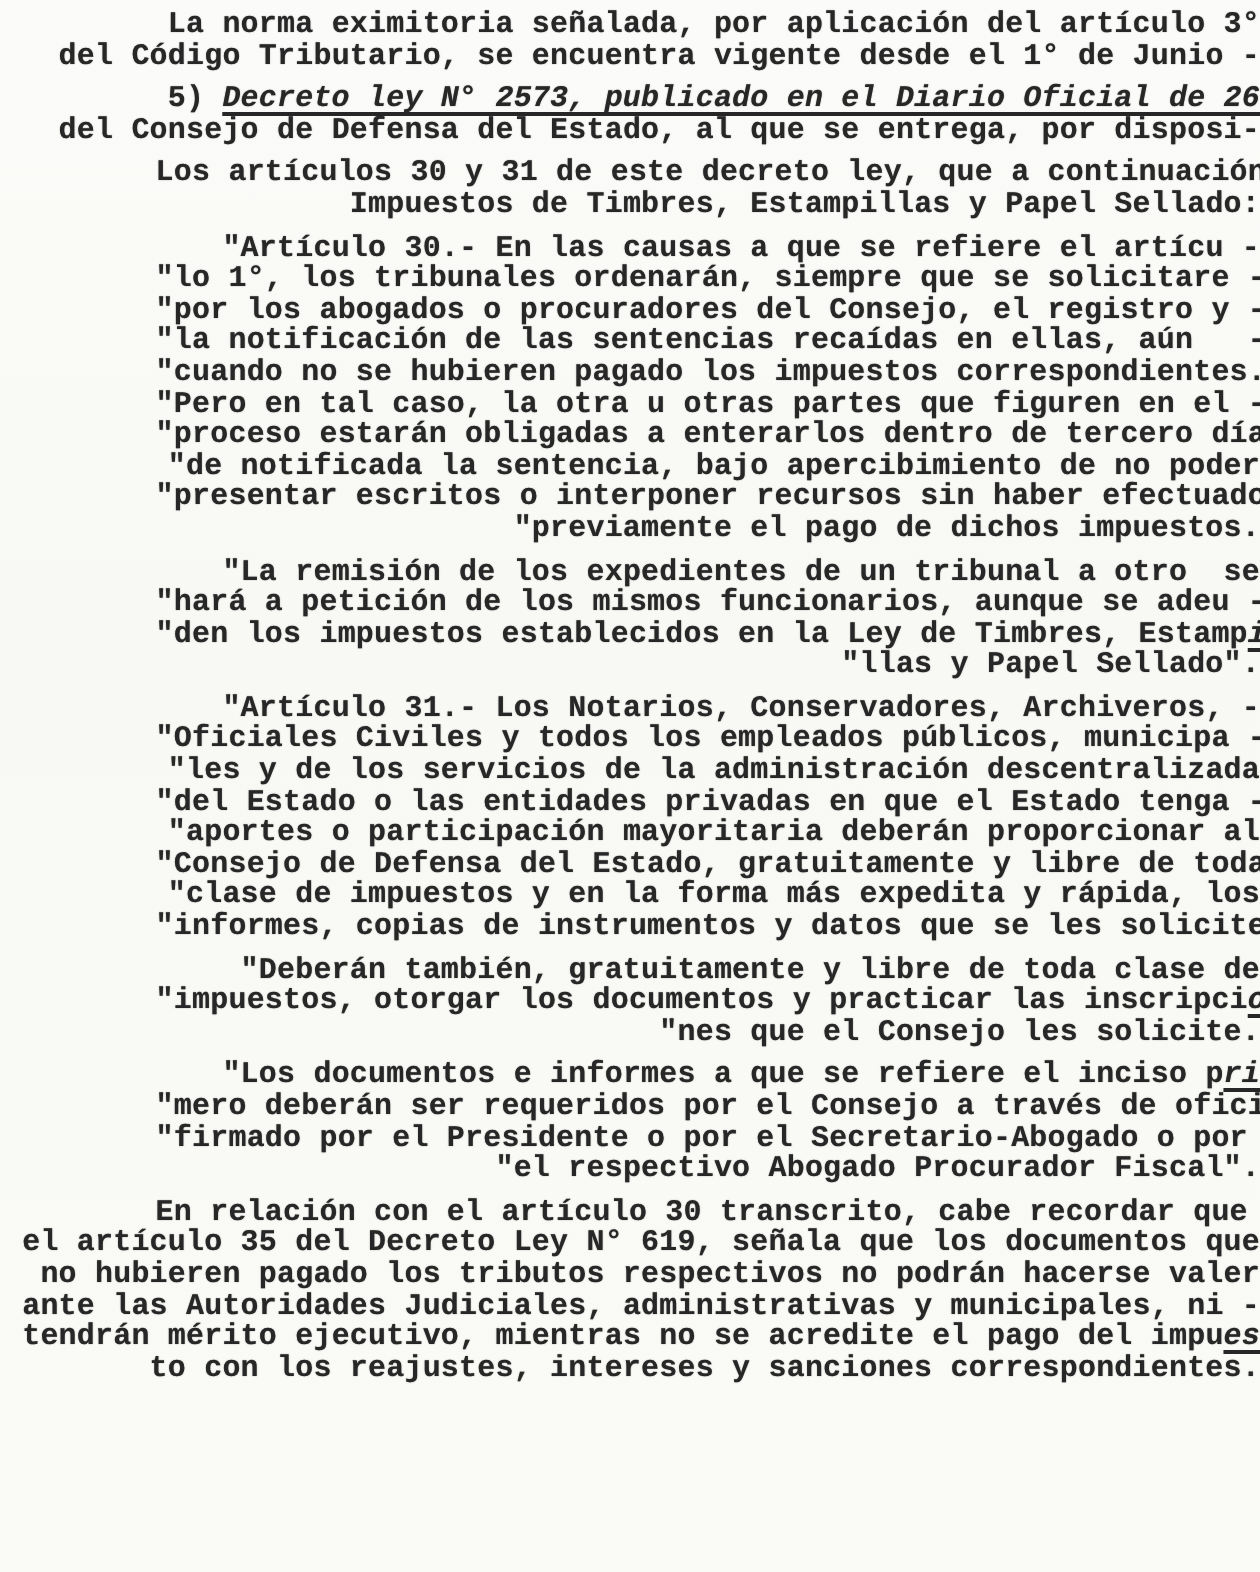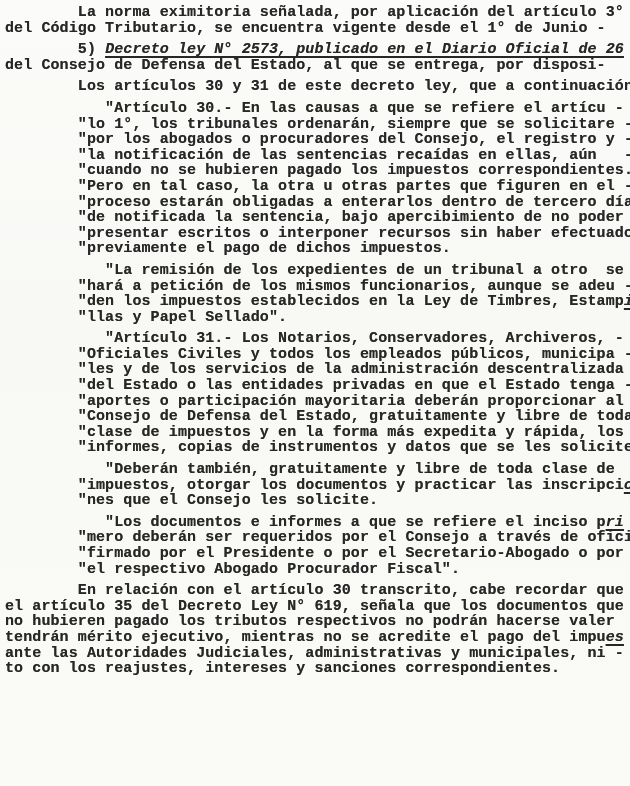--- a/index.html
+++ b/index.html
@@ -19,20 +19,21 @@
     font-size: 15px;
     font-weight: 600;
     color: #272727;
     text-shadow: 0 0 0.6px rgba(20,20,20,0.55);
   }
   .doc {
     padding: 5px 0 0 5px;
   }
   .para {
     margin: 0 0 6px 0;
+    text-align: right;
   }
   .line {
     white-space: pre;
     height: 15.6px;
     line-height: 15.6px;
     letter-spacing: 0.1px;
   }
   .u {
     text-decoration: underline;
     text-decoration-thickness: 1.5px;
@@ -48,20 +49,21 @@
       <div class="para">
         <div class="line"><span>        La norma eximitoria señalada, por aplicación del artículo 3°</span></div>
         <div class="line"><span>del Código Tributario, se encuentra vigente desde el 1° de Junio -</span></div>
       </div>
       <div class="para">
         <div class="line"><span>        5) </span><span class="u">Decreto ley N° 2573, publicado en el Diario Oficial de 26</span></div>
         <div class="line"><span>del Consejo de Defensa del Estado, al que se entrega, por disposi-</span></div>
       </div>
       <div class="para">
         <div class="line"><span>        Los artículos 30 y 31 de este decreto ley, que a continuación</span></div>
+        <div class="line"><span>Impuestos de Timbres, Estampillas y Papel Sellado:</span></div>
       </div>
       <div class="para">
         <div class="line"><span>           "Artículo 30.- En las causas a que se refiere el artícu -</span></div>
         <div class="line"><span>        "lo 1°, los tribunales ordenarán, siempre que se solicitare -</span></div>
         <div class="line"><span>        "por los abogados o procuradores del Consejo, el registro y -</span></div>
         <div class="line"><span>        "la notificación de las sentencias recaídas en ellas, aún   -</span></div>
         <div class="line"><span>        "cuando no se hubieren pagado los impuestos correspondientes.</span></div>
         <div class="line"><span>        "Pero en tal caso, la otra u otras partes que figuren en el -</span></div>
         <div class="line"><span>        "proceso estarán obligadas a enterarlos dentro de tercero día</span></div>
         <div class="line"><span>        "de notificada la sentencia, bajo apercibimiento de no poder</span></div>
@@ -92,18 +94,18 @@
       <div class="para">
         <div class="line"><span>           "Los documentos e informes a que se refiere el inciso p</span><span class="u">ri</span></div>
         <div class="line"><span>        "mero deberán ser requeridos por el Consejo a través de oficio</span></div>
         <div class="line"><span>        "firmado por el Presidente o por el Secretario-Abogado o por -</span></div>
         <div class="line"><span>        "el respectivo Abogado Procurador Fiscal".</span></div>
       </div>
       <div class="para">
         <div class="line"><span>        En relación con el artículo 30 transcrito, cabe recordar que -</span></div>
         <div class="line"><span>el artículo 35 del Decreto Ley N° 619, señala que los documentos que</span></div>
         <div class="line"><span>no hubieren pagado los tributos respectivos no podrán hacerse valer</span></div>
+        <div class="line"><span>ante las Autoridades Judiciales, administrativas y municipales, ni -</span></div>
         <div class="line"><span>tendrán mérito ejecutivo, mientras no se acredite el pago del impu</span><span class="u">es</span></div>
-        <div class="line"><span>ante las Autoridades Judiciales, administrativas y municipales, ni -</span></div>
         <div class="line"><span>to con los reajustes, intereses y sanciones correspondientes.</span></div>
       </div>
     </div>
 </div>
 
 </body></html>

